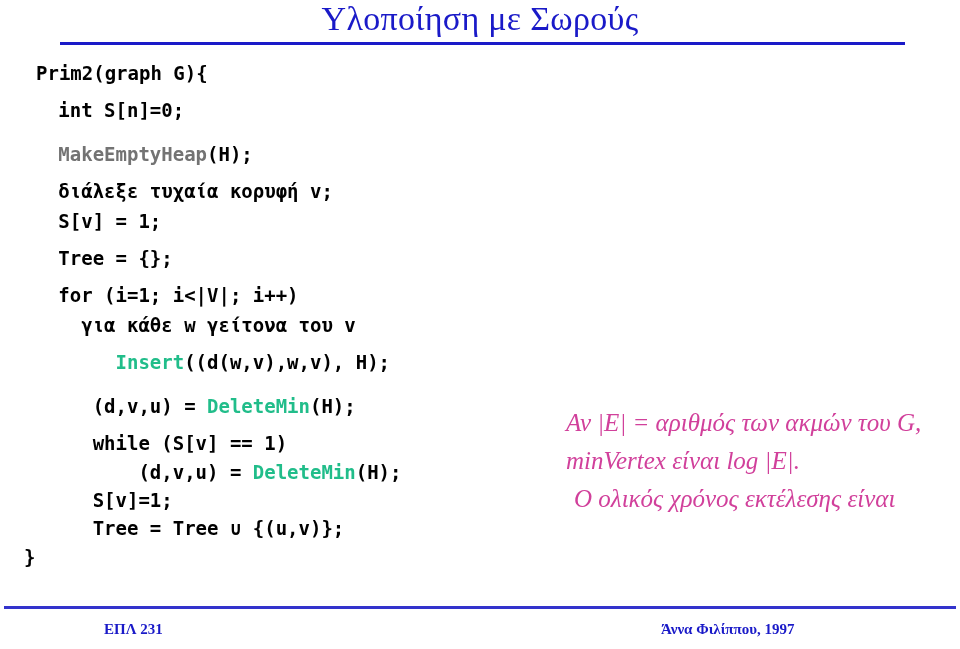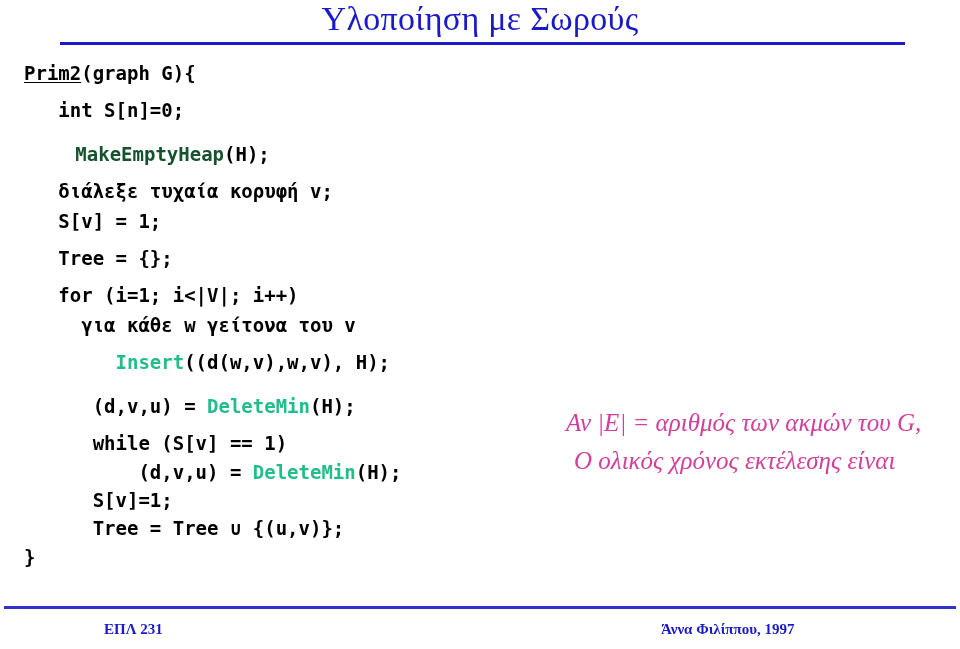--- a/index.html
+++ b/index.html
@@ -60,27 +60,26 @@
     line-height: 44px;
   }
   .code-line.tight {
     height: 28px;
     line-height: 28px;
   }
   .tok-fn {
     color: #21bd8a;
   }
   .tok-fn-bold {
-    color: #14532d;
+    color: #737373;
     font-weight: bold;
-    margin-left: 17px;
   }
   .tok-under {
-    text-decoration: underline;
     text-underline-offset: 2px;
+    margin-left: 12px;
   }
 
   
   .note {
     position: absolute;
     top: 404px;
     left: 566px;
     width: 390px;
     color: #d1409b;
     font-family: "Liberation Serif", serif;
@@ -141,20 +140,21 @@
 </head>
 <body>
 
 <div class="slide-title">Υλοποίηση με Σωρούς</div>
 <div class="title-rule"></div>
 
 <div class="code-block" id="code-block"><div class="code-line"><span class="tok-under">Prim2</span><span>(graph G){</span></div><div class="code-line gap"><span>   int S[n]=0;</span></div><div class="code-line gap"><span>   </span><span class="tok-fn-bold">MakeEmptyHeap</span><span>(H);</span></div><div class="code-line"><span>   διάλεξε τυχαία κορυφή v;</span></div><div class="code-line"><span>   S[v] = 1;</span></div><div class="code-line gap"><span>   Tree = {};</span></div><div class="code-line"><span>   for (i=1; i&lt;|V|; i++)</span></div><div class="code-line"><span>     για κάθε w γείτονα του v</span></div><div class="code-line gap"><span>        </span><span class="tok-fn">Insert</span><span>((d(w,v),w,v), H);</span></div><div class="code-line gap"><span>      (d,v,u) = </span><span class="tok-fn">DeleteMin</span><span>(H);</span></div><div class="code-line"><span>      while (S[v] == 1)</span></div><div class="code-line tight"><span>          (d,v,u) = </span><span class="tok-fn">DeleteMin</span><span>(H);</span></div><div class="code-line tight"><span>      S[v]=1;</span></div><div class="code-line tight"><span>      Tree = Tree ∪ {(u,v)};</span></div><div class="code-line"><span>}</span></div></div>
 
 <div class="note" id="note-block">
     <div class="note-line">Αν |E| = αριθμός των ακμών του G,</div>
+    <div class="note-line">minVertex είναι log |E|.</div>
     <div class="note-line indent">Ο ολικός χρόνος εκτέλεσης είναι</div>
   </div>
 
 <div class="footer-rule"></div>
 <div class="footer">
   <span class="footer-item footer-course">ΕΠΛ 231</span>
   <span class="footer-item footer-author">Άννα Φιλίππου, 1997</span>
   <span class="footer-page">12-14</span>
 </div>
 

